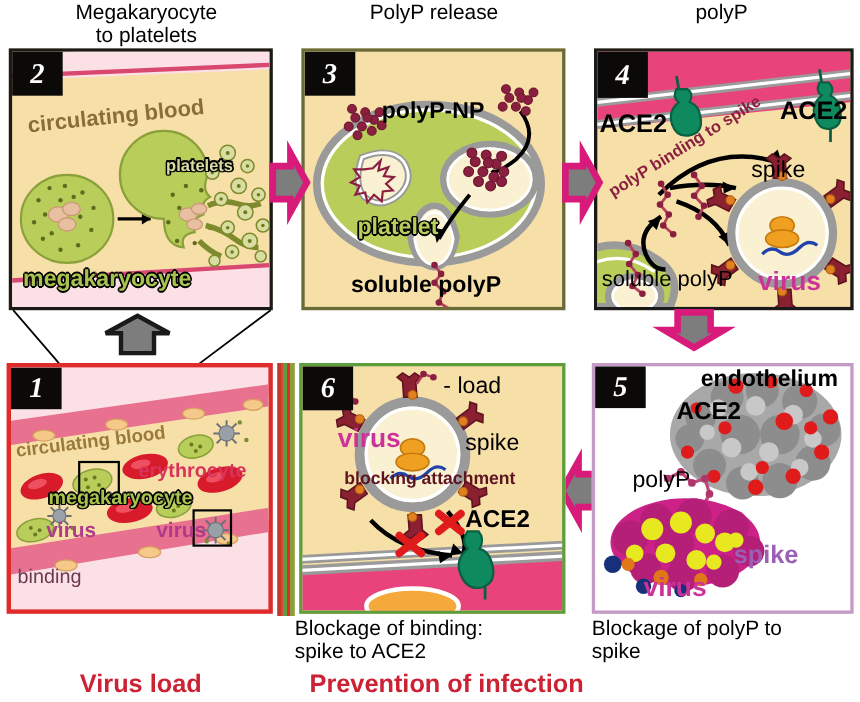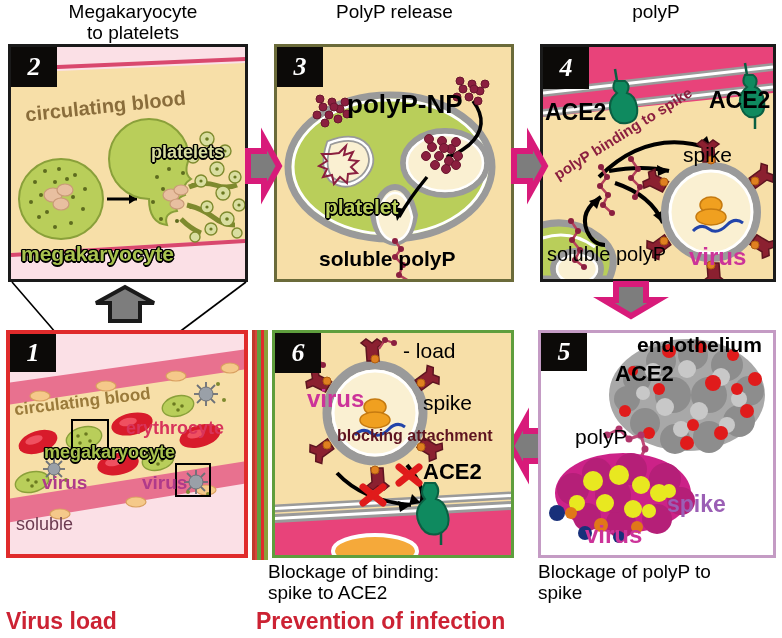--- a/index.html
+++ b/index.html
@@ -11,21 +11,21 @@
   .badge{position:absolute;left:0;top:0;background:#0c0a08;color:#fff;
          font-size:26px;font-style:italic;font-weight:700;
          display:flex;align-items:center;justify-content:center;z-index:40;
          font-family:"Liberation Serif","DejaVu Serif",serif;}
   .lbl{position:absolute;white-space:nowrap;font-weight:700;z-index:30;}
   .outl{ -webkit-text-stroke:0px;
          text-shadow:
           1.5px 0 #000,-1.5px 0 #000,0 1.5px #000,0 -1.5px #000,
           1px 1px #000,-1px -1px #000,1px -1px #000,-1px 1px #000;}
   .capt{font-size:19px;color:#000;text-align:left;line-height:1.08;}
-  .bigcapt{font-size:23px;font-weight:700;color:#cc2233;text-align:left;}
+  .bigcapt{font-size:23px;font-weight:700;color:#cc2233;text-align:center;}
   svg{display:block;overflow:visible;}
 </style>
 </head>
 <body>
 
 <div class="abs title" style="left:8px;top:2px;width:250px;">
   <div>Megakaryocyte</div>
   <div>to platelets</div>
 </div>
 <div class="abs title" style="left:272px;top:2px;width:245px;">PolyP release</div>
@@ -116,21 +116,21 @@
         <circle cx="190" cy="134" r="1.6"></circle>
       <circle cx="212" cy="146" r="1.8"></circle>
         <circle cx="228" cy="158" r="1.6"></circle>
         <circle cx="196" cy="160" r="1.6"></circle>
       <circle cx="216" cy="172" r="1.8"></circle>
         <circle cx="200" cy="182" r="1.6"></circle>
     </g>
   </svg>
   <div class="badge" style="width:46px;height:40px;">2</div>
   <div class="lbl" style="left:14px;top:48px;font-size:20px;color:#8a6d3b;transform:rotate(-6deg);">circulating blood</div>
-  <div class="lbl outl" style="left:140px;top:95px;font-size:18px;color:#d9dea0;">platelets</div>
+  <div class="lbl outl" style="left:140px;top:95px;font-size:15px;color:#d9dea0;">platelets</div>
   <div class="lbl outl" style="left:10px;top:195px;font-size:21px;color:#a8c24e;">megakaryocyte</div>
 </div>
 
 <svg class="abs" style="left:0;top:280px;width:260px;height:75px;">
   <path d="M12 2 L50 46 L60 58" stroke="#000" stroke-width="1.6" fill="none"></path>
   <path d="M246 2 L150 74" stroke="#000" stroke-width="1.6" fill="none"></path>
 </svg>
 
 <div class="panel" style="left:274px;top:44px;width:240px;height:238px;background:#f7dfa8;border:3px solid #6b6b3a;">
   <svg width="234" height="232" viewBox="0 0 234 232">
@@ -201,21 +201,21 @@
     </g>
     <g fill="#8b1f3f">
       <circle cx="118" cy="194" r="3"></circle>
         <circle cx="124" cy="202" r="3"></circle>
         <circle cx="118" cy="210" r="3"></circle>
       <circle cx="126" cy="218" r="3"></circle>
         <circle cx="122" cy="228" r="3"></circle>
     </g>
   </svg>
   <div class="badge" style="width:46px;height:40px;">3</div>
-  <div class="lbl" style="left:70px;top:42px;font-size:26px;color:#000;">polyP-NP</div>
+  <div class="lbl" style="left:70px;top:42px;font-size:21px;color:#000;">polyP-NP</div>
   <div class="lbl outl" style="left:4px;top:148px;font-size:21px;color:#b9ce5a;margin-left:44px;">platelet</div>
   <div class="lbl" style="left:42px;top:200px;font-size:21px;color:#000;">soluble polyP</div>
 </div>
 
 <div class="panel" style="left:540px;top:44px;width:236px;height:238px;background:#f7dfa8;border:3px solid #1a1a1a;">
   <svg width="230" height="232" viewBox="0 0 230 232">
 
     <path d="M0 -4 L230 -30 L230 46 L0 70 Z" fill="#e8437a"></path>
     <path d="M0 46 L230 20" stroke="#9a9a9a" stroke-width="8" fill="none"></path>
     <path d="M0 46 L230 20" stroke="#fff" stroke-width="3" fill="none"></path>
@@ -434,21 +434,21 @@
 
     <rect x="62" y="86" width="36" height="32" fill="none" stroke="#000" stroke-width="2"></rect>
     <rect x="166" y="130" width="34" height="32" fill="none" stroke="#000" stroke-width="2"></rect>
   </svg>
   <div class="badge" style="width:46px;height:38px;">1</div>
   <div class="lbl outl" style="left:4px;top:58px;font-size:17px;color:#9a7a3a;transform:rotate(-7deg);text-shadow:none;">circulating blood</div>
   <div class="lbl" style="left:116px;top:84px;font-size:18px;color:#d8345b;">erythrocyte</div>
   <div class="lbl outl" style="left:34px;top:108px;font-size:18px;color:#a8c24e;">megakaryocyte</div>
   <div class="lbl" style="left:32px;top:138px;font-size:19px;color:#b03a8a;">virus</div>
   <div class="lbl" style="left:132px;top:138px;font-size:19px;color:#b03a8a;">virus</div>
-  <div class="lbl" style="left:6px;top:180px;font-size:18px;color:#6b3a50;font-weight:400;">soluble</div>
+  <div class="lbl" style="left:6px;top:180px;font-size:18px;color:#6b3a50;font-weight:400;">binding</div>
 </div>
 
 <div class="abs" style="left:252px;top:330px;width:16px;height:230px;
             background:linear-gradient(to right,#c0392b 0 3px,#d8453b 3px 5px,#5f9e3d 5px 9px,#e02b2b 9px 12px,#8aa03a 12px 16px);"></div>
 
 <div class="panel" style="left:272px;top:330px;width:242px;height:228px;background:#f7dfa8;border:3px solid #5f9e3d;">
   <svg width="236" height="222" viewBox="0 0 236 222">
 
     <path d="M-10 186 L246 172 L246 222 L-10 222 Z" fill="#e8437a"></path>
     <path d="M-10 186 L246 172" stroke="#9a9a9a" stroke-width="9" fill="none"></path>
@@ -520,21 +520,21 @@
 
     <g>
       <path d="M150 150 q-6 10 0 16 q-12 10 -6 24 q6 14 19 11 q13 -4 10 -19 q-3 -14 -12 -16 q5 -9 -1 -16 z" fill="#0f8a5f" stroke="#0a5f42" stroke-width="2"></path>
       <path d="M166 200 l0 12" stroke="#0a5f42" stroke-width="2.5" fill="none"></path>
     </g>
   </svg>
   <div class="badge" style="width:46px;height:40px;">6</div>
   <div class="lbl" style="left:128px;top:6px;font-size:21px;color:#000;font-weight:400;">- load</div>
   <div class="lbl" style="left:32px;top:52px;font-size:24px;color:#cc3399;">virus</div>
   <div class="lbl" style="left:148px;top:58px;font-size:21px;color:#000;font-weight:400;">spike</div>
-  <div class="lbl" style="left:38px;top:94px;font-size:16px;color:#5e1420;margin-left:24px;">blocking attachment</div>
+  <div class="lbl" style="left:38px;top:94px;font-size:16px;color:#5e1420;">blocking attachment</div>
   <div class="lbl" style="left:148px;top:126px;font-size:22px;color:#000;">ACE2</div>
 </div>
 
 <div class="panel" style="left:538px;top:330px;width:238px;height:228px;background:#ffffff;border:3px solid #c49bc4;">
   <svg width="232" height="222" viewBox="0 0 232 222">
 
     <g>
       <ellipse cx="146" cy="62" rx="78" ry="56" fill="#a8a8a8"></ellipse>
       <g fill="#8d8d8d">
         <circle cx="96" cy="46" r="14"></circle>

